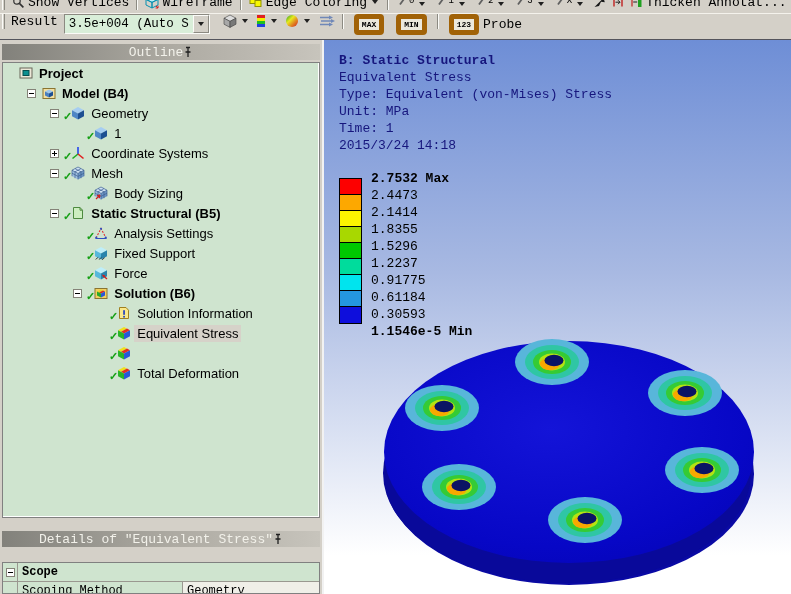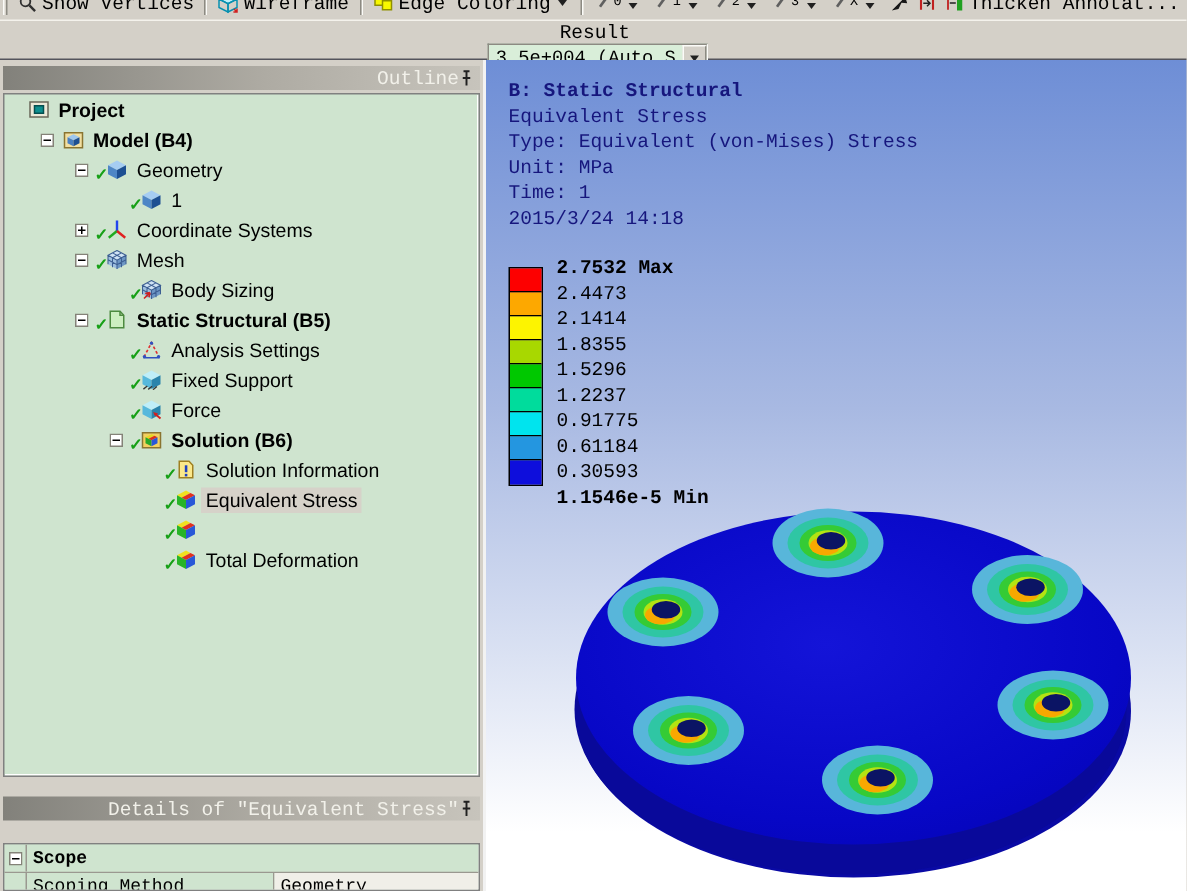--- a/index.html
+++ b/index.html
@@ -5,44 +5,44 @@
   * { margin:0; padding:0; box-sizing:border-box; }
   html,body { width:791px; height:594px; overflow:hidden; background:#d4d0c8;
     font-family:"Liberation Sans","DejaVu Sans",sans-serif; }
 
   
   .tb1 { position:absolute; left:0; top:0; width:791px; height:13px; overflow:hidden;
          background:#d4d0c8; }
   .tb1i { position:relative; top:-9px; height:22px; display:flex; align-items:center;
           white-space:nowrap; font:13px "Liberation Mono","DejaVu Sans Mono",monospace; color:#000; }
   .tb2 { position:absolute; left:0; top:13px; width:791px; height:27px; background:#d4d0c8;
-         border-top:1px solid #f4f2ec; border-bottom:1px solid #54545c; display:flex; align-items:center;
-         white-space:nowrap; font:13px "Liberation Mono","DejaVu Sans Mono",monospace; color:#000;flex-direction:column; }
+         border-top:1px solid #f4f2ec; border-bottom:1px solid #54545c; display:flex; align-items:flex-start;
+         white-space:nowrap; font:13px "Liberation Mono","DejaVu Sans Mono",monospace; color:#000; }
   .grip { width:3px; height:15px; border-left:1px solid #fbfbf8; border-right:1px solid #8c8a82;
           margin:0 4px 0 2px; }
   .sep  { width:2px; height:15px; border-left:1px solid #8c8a82; border-right:1px solid #fbfbf8;
           margin:0 4px; }
   .tbtn { display:inline-flex; align-items:center; gap:3px; background:none; border:none;
           font:inherit; padding:0 3px; color:#000; }
   .ic { display:inline-flex; align-items:center; }
   .dd { width:0; height:0; border-left:3px solid transparent; border-right:3px solid transparent;
         border-top:4px solid #202020; margin:0 2px; }
   .pen { display:inline-flex; align-items:flex-end; margin:0 2px; }
   .pen sub { font-size:9px; margin-left:-2px; }
-  .badge { border:3px solid #a16207; border-radius:4px; background:#ece9dd;
+  .badge { border:5px solid #a16207; border-radius:4px; background:#ece9dd;
            font:bold 8px "Liberation Mono","DejaVu Sans Mono",monospace; padding:1px 3px; margin:0 3px; }
   .combo { display:inline-flex; align-items:center; margin-left:6px; height:20px;
            border:1px solid; border-color:#8c8a82 #fbfbf8 #fbfbf8 #8c8a82; background:#d9eed9; }
   .combo .val { padding:0 4px; font-size:12.5px; }
   .combo .btn { width:16px; height:18px; background:#d4d0c8; display:flex; align-items:center;
                 justify-content:center; border:1px solid; border-color:#fbfbf8 #8c8a82 #8c8a82 #fbfbf8; }
 
   
   .pane { position:absolute; background:#d4d0c8; }
-  .phead { height:16px; display:flex; align-items:center; justify-content:flex-end;
+  .phead { height:16px; display:flex; align-items:center; justify-content:center;
            padding:0 4px; background:linear-gradient(90deg,#82817b,#aeaba3 55%,#c7c4bc);
            color:#f2f1ea; font:13px "Liberation Mono","DejaVu Sans Mono",monospace; }
   .pbody { position:absolute; left:0; right:0; bottom:0; top:18px; background:#cfe4cf;
            border:1px solid #808080; box-shadow:inset -1px -1px 0 #ffffff; overflow:hidden; }
 
   #outline-pane { left:2px; top:44px; width:318px; height:474px; }
   .trow { height:20px; display:flex; align-items:center; font-size:13px; color:#000; }
   .exp { width:9px; height:9px; min-width:9px; margin:0 4px 0 1px; display:inline-flex; }
   .exp.empty { border:none; }
   .chk { color:#17a017; font:bold 11px "Liberation Sans",sans-serif; position:relative;

